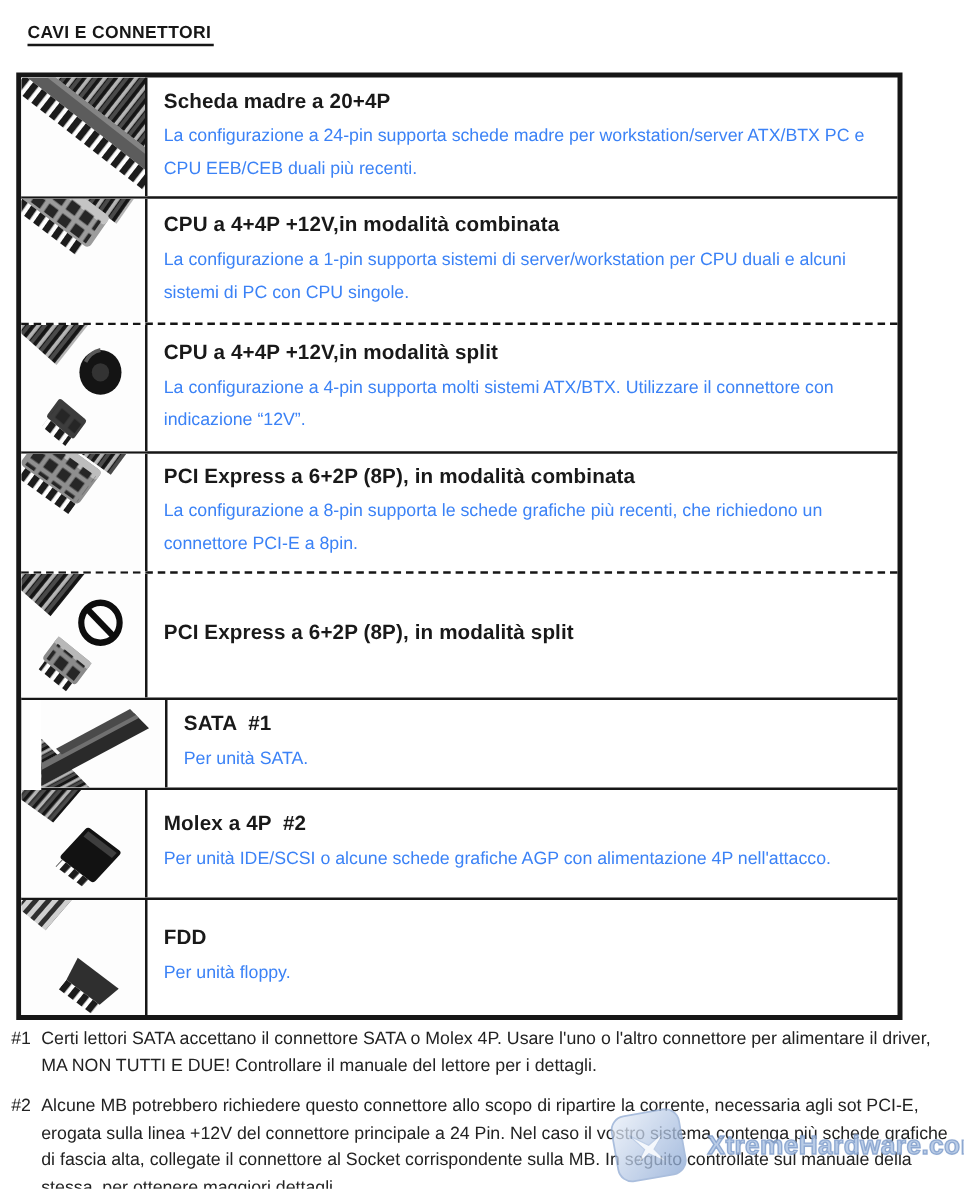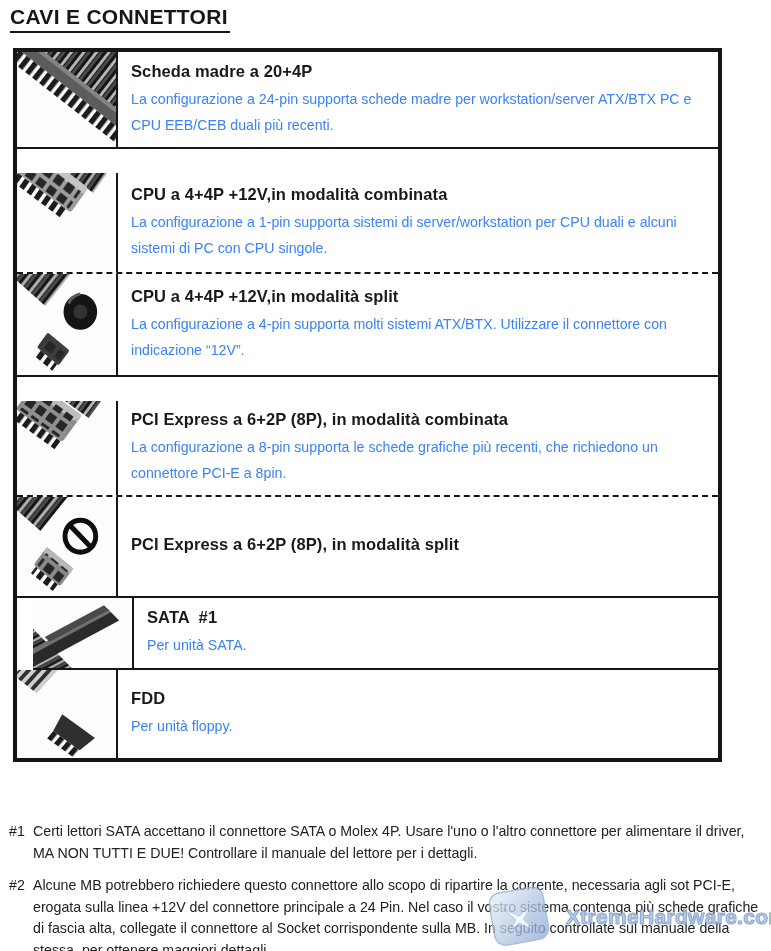--- a/index.html
+++ b/index.html
@@ -1,39 +1,39 @@
 <!DOCTYPE html>
 <html><head>
 <meta charset="utf-8">
 <style>
   html,body{margin:0;padding:0;}
   body{
     width:771px;height:951px;position:relative;background:#ffffff;
     font-family:"Liberation Sans", sans-serif;color:#1c1c1c;overflow:hidden;
   }
   .page-title{
-    position:absolute;left:10px;top:5px;margin:0;
-    font-size:21px;font-weight:bold;letter-spacing:.3px;color:#161616;
+    position:absolute;left:10px;top:5px;margin:12px;
+    font-size:14px;font-weight:bold;letter-spacing:.3px;color:#161616;
     display:inline-block;border-bottom:2.5px solid #161616;padding:0 2px 2px 0;
   }
   .ctable{
-    position:absolute;left:13px;top:48px;width:709px;
+    position:absolute;left:13px;top:58px;width:709px;
     border:4px solid #161616;box-sizing:border-box;background:#fff;
   }
   .row{display:flex;box-sizing:border-box;}
   .row:nth-child(1){height:97px;}
   .row:nth-child(2){height:101px;}
   .row:nth-child(3){height:103px;}
   .row:nth-child(4){height:96px;justify-content:center;}
   .row:nth-child(5){height:101px;}
   .row:nth-child(6){height:72px;margin-left:16px;}
   .row:nth-child(7){height:88px;}
   .row:nth-child(8){height:92px;border-radius:26px;}
   .sep-solid{border-bottom:2px solid #161616;}
-  .sep-dashed{border-bottom:2px dashed #161616;margin-top:24px;}
+  .sep-dashed{border-bottom:2px dashed #161616;}
   .cell-img{
     width:101px;flex:none;border-right:2px solid #161616;
     box-sizing:border-box;overflow:hidden;background:#fdfdfd;
   }
   .cell-img svg{display:block;width:100%;height:100%;}
   .cell-text{
     flex:1;padding:2px 8px 2px 13px;display:flex;flex-direction:column;
     justify-content:center;
   }
   .row-title{
@@ -201,20 +201,38 @@
             <rect x="16" y="30" width="74" height="8" fill="#4a4a4a"></rect>
           </g>
         </svg>
       </div>
       <div class="cell-text">
         <div class="row-title">SATA  #1</div>
         <div class="row-body">Per unità SATA.</div>
       </div>
     </div>
 
+    <div class="row sep-solid">
+      <div class="cell-img">
+        <svg viewBox="0 0 100 96" preserveAspectRatio="none">
+          <g transform="rotate(38 40 40)">
+            <rect x="-30" y="-45" width="52" height="85" fill="url(#p-wire)"></rect>
+          </g>
+          <g transform="rotate(40 56 58)">
+            <rect x="38" y="40" width="36" height="36" rx="3" fill="#121212"></rect>
+            <rect x="41" y="43" width="30" height="6" fill="#3e3e3e"></rect>
+            <rect x="41" y="76" width="30" height="8" fill="url(#p-teeth)"></rect>
+          </g>
+        </svg>
+      </div>
+      <div class="cell-text">
+        <div class="row-title">Molex a 4P  #2</div>
+        <div class="row-body">Per unità IDE/SCSI o alcune schede grafiche AGP con alimentazione 4P nell'attacco.</div>
+      </div>
+    </div>
 
     <div class="row">
       <div class="cell-img">
         <svg viewBox="0 0 100 96" preserveAspectRatio="none">
           <g transform="rotate(40 45 40)">
             <rect x="-14" y="-50" width="30" height="95" fill="url(#p-ribbon)"></rect>
           </g>
           <g transform="rotate(38 50 72)">
             <path d="M32,56 L74,56 L70,76 L36,76 Z" fill="#2f2f2f"></path>
             <rect x="36" y="76" width="34" height="10" fill="url(#p-teeth)"></rect>

